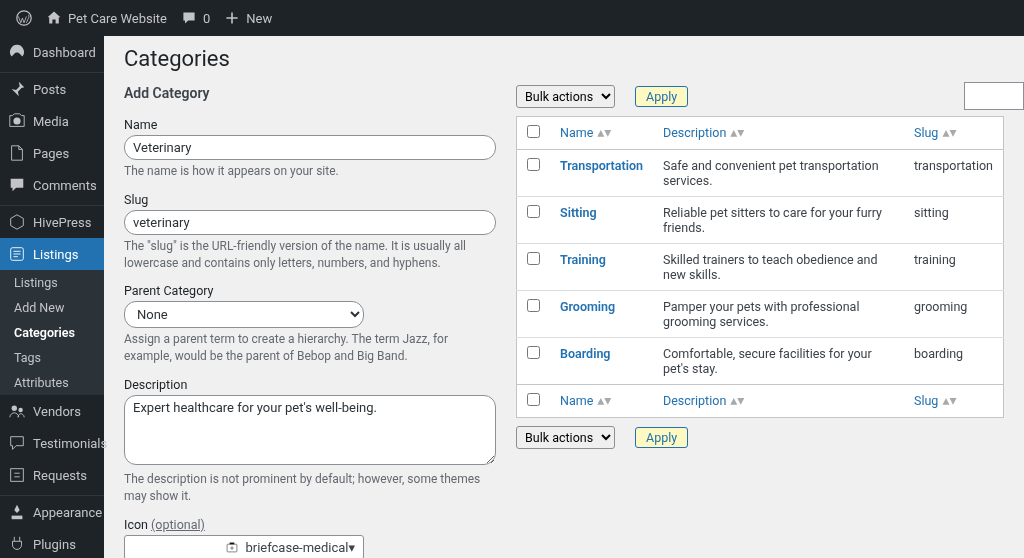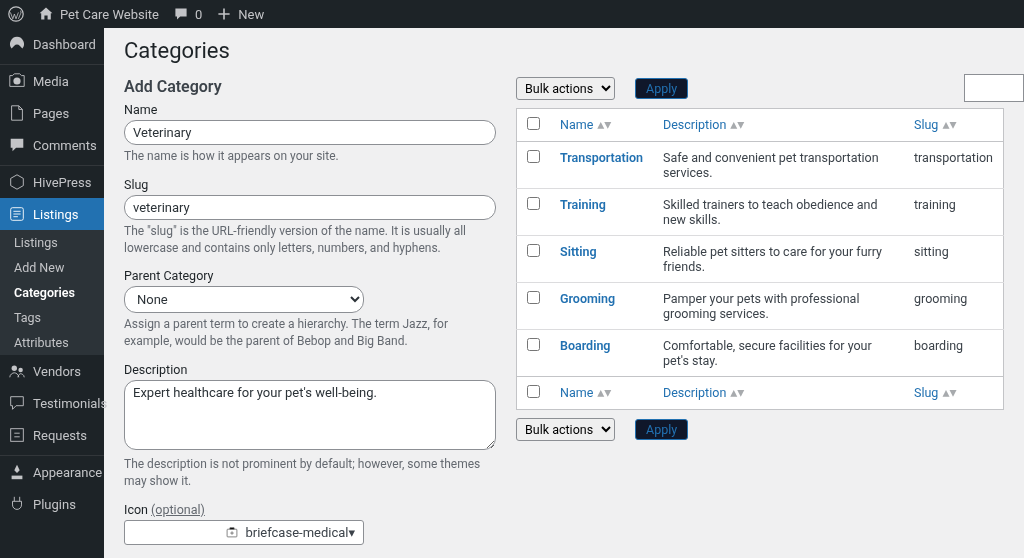--- a/index.html
+++ b/index.html
@@ -1,19 +1,19 @@
 <!DOCTYPE html>
 <html><head>
 <meta charset="utf-8">
 <style>
 * { margin:0; padding:0; box-sizing:border-box; font-family:-apple-system,BlinkMacSystemFont,"Segoe UI",Roboto,sans-serif; }
 body { background:#f0f0f1; color:#3c434a; font-size:13px; }
 
 
-.adminbar { height:28px; background:#1d2327; color:#c3c4c7; display:flex; align-items:center; padding:0 8px; gap:14px; font-size:13px; }
+.adminbar { height:36px; background:#1d2327; color:#c3c4c7; display:flex; align-items:center; padding:0 16px; gap:14px; font-size:13px; }
 .adminbar .item { display:flex; align-items:center; gap:6px; cursor:pointer; }
 .adminbar svg { width:16px; height:16px; fill:currentColor; }
 
 .wrap { display:flex; }
 
 
 .sidebar { width:104px; background:#1d2327; color:#c3c4c7; min-height:526px; font-size:13px; }
 .menu-item { display:flex; align-items:center; gap:7px; padding:7px 8px; cursor:pointer; position:relative; }
 .menu-item.current { background:#2271b1; color:#fff; }
 .menu-item.current::after { content:""; position:absolute; right:-8px; top:50%; margin-top:-8px; border:8px solid transparent; border-right-color:#f0f0f1; }
@@ -26,34 +26,34 @@
 
 .content { flex:1; padding:10px 20px 20px; position:relative; }
 h1 { font-size:22px; font-weight:400; color:#1d2327; margin:0 0 14px; }
 .search-top { position:absolute; right:0; top:46px; }
 .search-top input { width:60px; height:28px; border:1px solid #8c8f94; padding:0 6px; }
 
 .cols { display:flex; gap:20px; }
 .col-left { width:372px; }
 .col-right { flex:1; }
 
-h2 { font-size:16px; font-weight:600; margin-bottom:6px; }
+h2 { font-size:14px; font-weight:600; margin-bottom:16px; }
 .field { margin-bottom:12px; }
 .field label { display:block; font-size:12.5px; margin-bottom:3px; color:#1d2327; }
 .field input[type=text], .field textarea, .field select { width:100%; border:1px solid #8c8f94; border-radius:12px; padding:4px 8px; font-size:13px; background:#fff; color:#2c3338; }
 .field textarea { height:70px; resize:vertical; }
 .field p { font-size:12px; color:#646970; margin-top:3px; line-height:1.4; }
 .field.parent select, .field.icon .icon-sel { width:240px; }
 .icon-sel { border:1px solid #8c8f94; border-radius:3px; padding:4px 8px; background:#fff; display:flex; align-items:center; justify-content:flex-end; cursor:pointer; }
 .icon-sel .left { display:flex; align-items:center; gap:6px; }
 .optional { color:#646970; font-weight:400;text-decoration:underline; }
 
 .tablenav { display:flex; align-items:center; gap:20px; margin-bottom:8px; }
 .tablenav select { border:1px solid #8c8f94; border-radius:3px; padding:2px 4px; font-size:12.5px; }
-.btn-sec { background:#0f172a; border:1px solid #2271b1; color:#2271b1; border-radius:3px; padding:2px 10px; font-size:12.5px; cursor:pointer; }
+.btn-sec { background:#fef9c3; border:1px solid #2271b1; color:#2271b1; border-radius:3px; padding:2px 10px; font-size:12.5px; cursor:pointer; }
 .wp-table { width:100%; border:1px solid #c3c4c7; border-collapse:collapse; background:#fff; }
 .wp-table th, .wp-table td { text-align:left; padding:8px 10px; font-size:12.5px; vertical-align:top; }
 .wp-table thead th, .wp-table tfoot th { font-weight:400; border-bottom:1px solid #c3c4c7; }
 .wp-table tfoot th { border-bottom:none; border-top:1px solid #c3c4c7; }
 .wp-table tbody tr { border-bottom:1px solid #dcdcde; }
 .wp-table tbody tr:last-child { border-bottom:none; }
 .wp-table .cb { width:24px; }
 .wp-table a.col-link { color:#2271b1; cursor:pointer; }
 .wp-table a.row-link { color:#2271b1; font-weight:600; cursor:pointer; }
 .sort-ic { display:inline-block; margin-left:4px; color:#a7aaad; font-size:14px; line-height:1; }
@@ -93,20 +93,26 @@
   <div class="sidebar">
     <div class="menu-item">
       <svg viewBox="0 0 20 20">
           <path d="M10 2a8 8 0 00-6 13l3-3a4 4 0 016 0l3 3A8 8 0 0010 2z"></path>
         </svg>
       <span>Dashboard</span>
     </div>
     <div class="menu-sep"></div>
     <div class="menu-item">
       <svg viewBox="0 0 20 20">
+          <path d="M12 2l6 6-3 1-4 4 1 5-4-4-5 5 5-5-4-4 5 1 4-4z"></path>
+        </svg>
+      <span>Posts</span>
+    </div>
+    <div class="menu-item">
+      <svg viewBox="0 0 20 20">
           <circle cx="10" cy="10" r="4"></circle>
           <path d="M2 4h3l2-2h6l2 2h3v12H2z" fill="none" stroke="currentColor"></path>
         </svg>
       <span>Media</span>
     </div>
     <div class="menu-item">
       <svg viewBox="0 0 20 20">
           <path d="M4 2h8l4 4v12H4z" fill="none" stroke="currentColor"></path>
           <path d="M12 2v4h4" fill="none" stroke="currentColor"></path>
         </svg>
@@ -249,29 +255,29 @@
           </thead>
           <tbody id="cat-rows">
               <tr>
                 <td class="cb"><input type="checkbox" style=""></td>
                 <td><a class="row-link">Transportation</a></td>
                 <td>Safe and convenient pet transportation services.</td>
                 <td>transportation</td>
               </tr>
               <tr>
                 <td class="cb"><input type="checkbox" style=""></td>
+                <td><a class="row-link">Sitting</a></td>
+                <td>Reliable pet sitters to care for your furry friends.</td>
+                <td>sitting</td>
+              </tr>
+              <tr>
+                <td class="cb"><input type="checkbox" style=""></td>
                 <td><a class="row-link">Training</a></td>
                 <td>Skilled trainers to teach obedience and new skills.</td>
                 <td>training</td>
-              </tr>
-              <tr>
-                <td class="cb"><input type="checkbox" style=""></td>
-                <td><a class="row-link">Sitting</a></td>
-                <td>Reliable pet sitters to care for your furry friends.</td>
-                <td>sitting</td>
               </tr>
               <tr>
                 <td class="cb"><input type="checkbox" style=""></td>
                 <td><a class="row-link">Grooming</a></td>
                 <td>Pamper your pets with professional grooming services.</td>
                 <td>grooming</td>
               </tr>
               <tr>
                 <td class="cb"><input type="checkbox" style=""></td>
                 <td><a class="row-link">Boarding</a></td>

